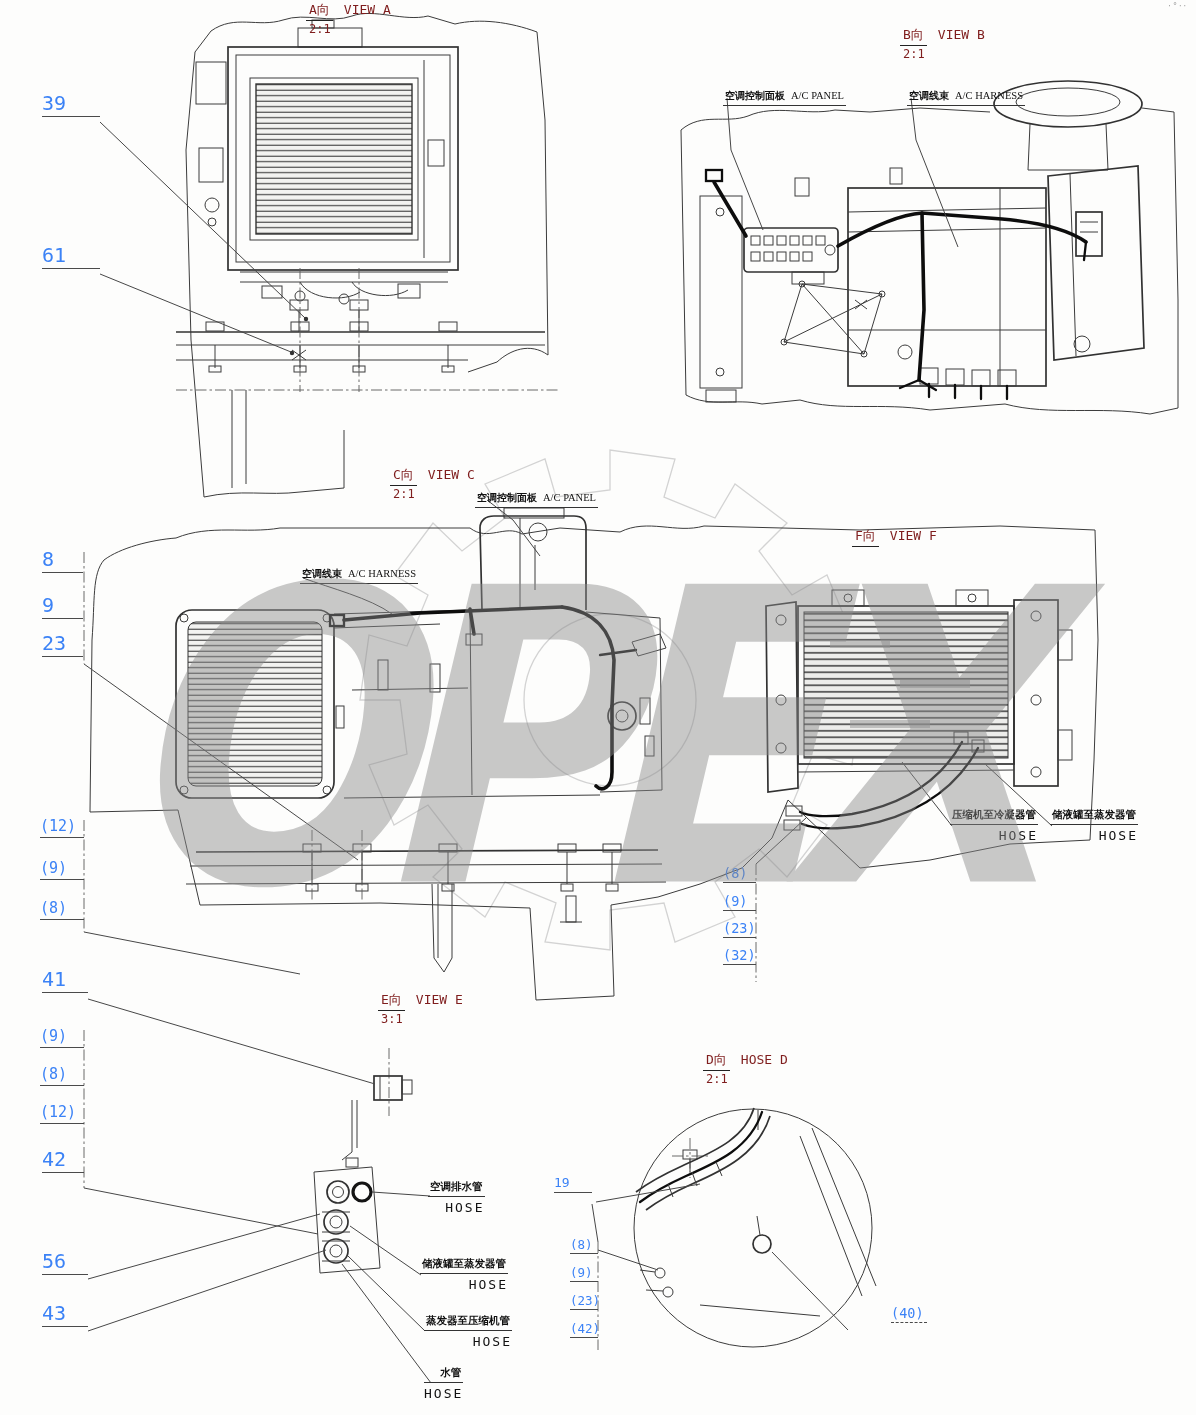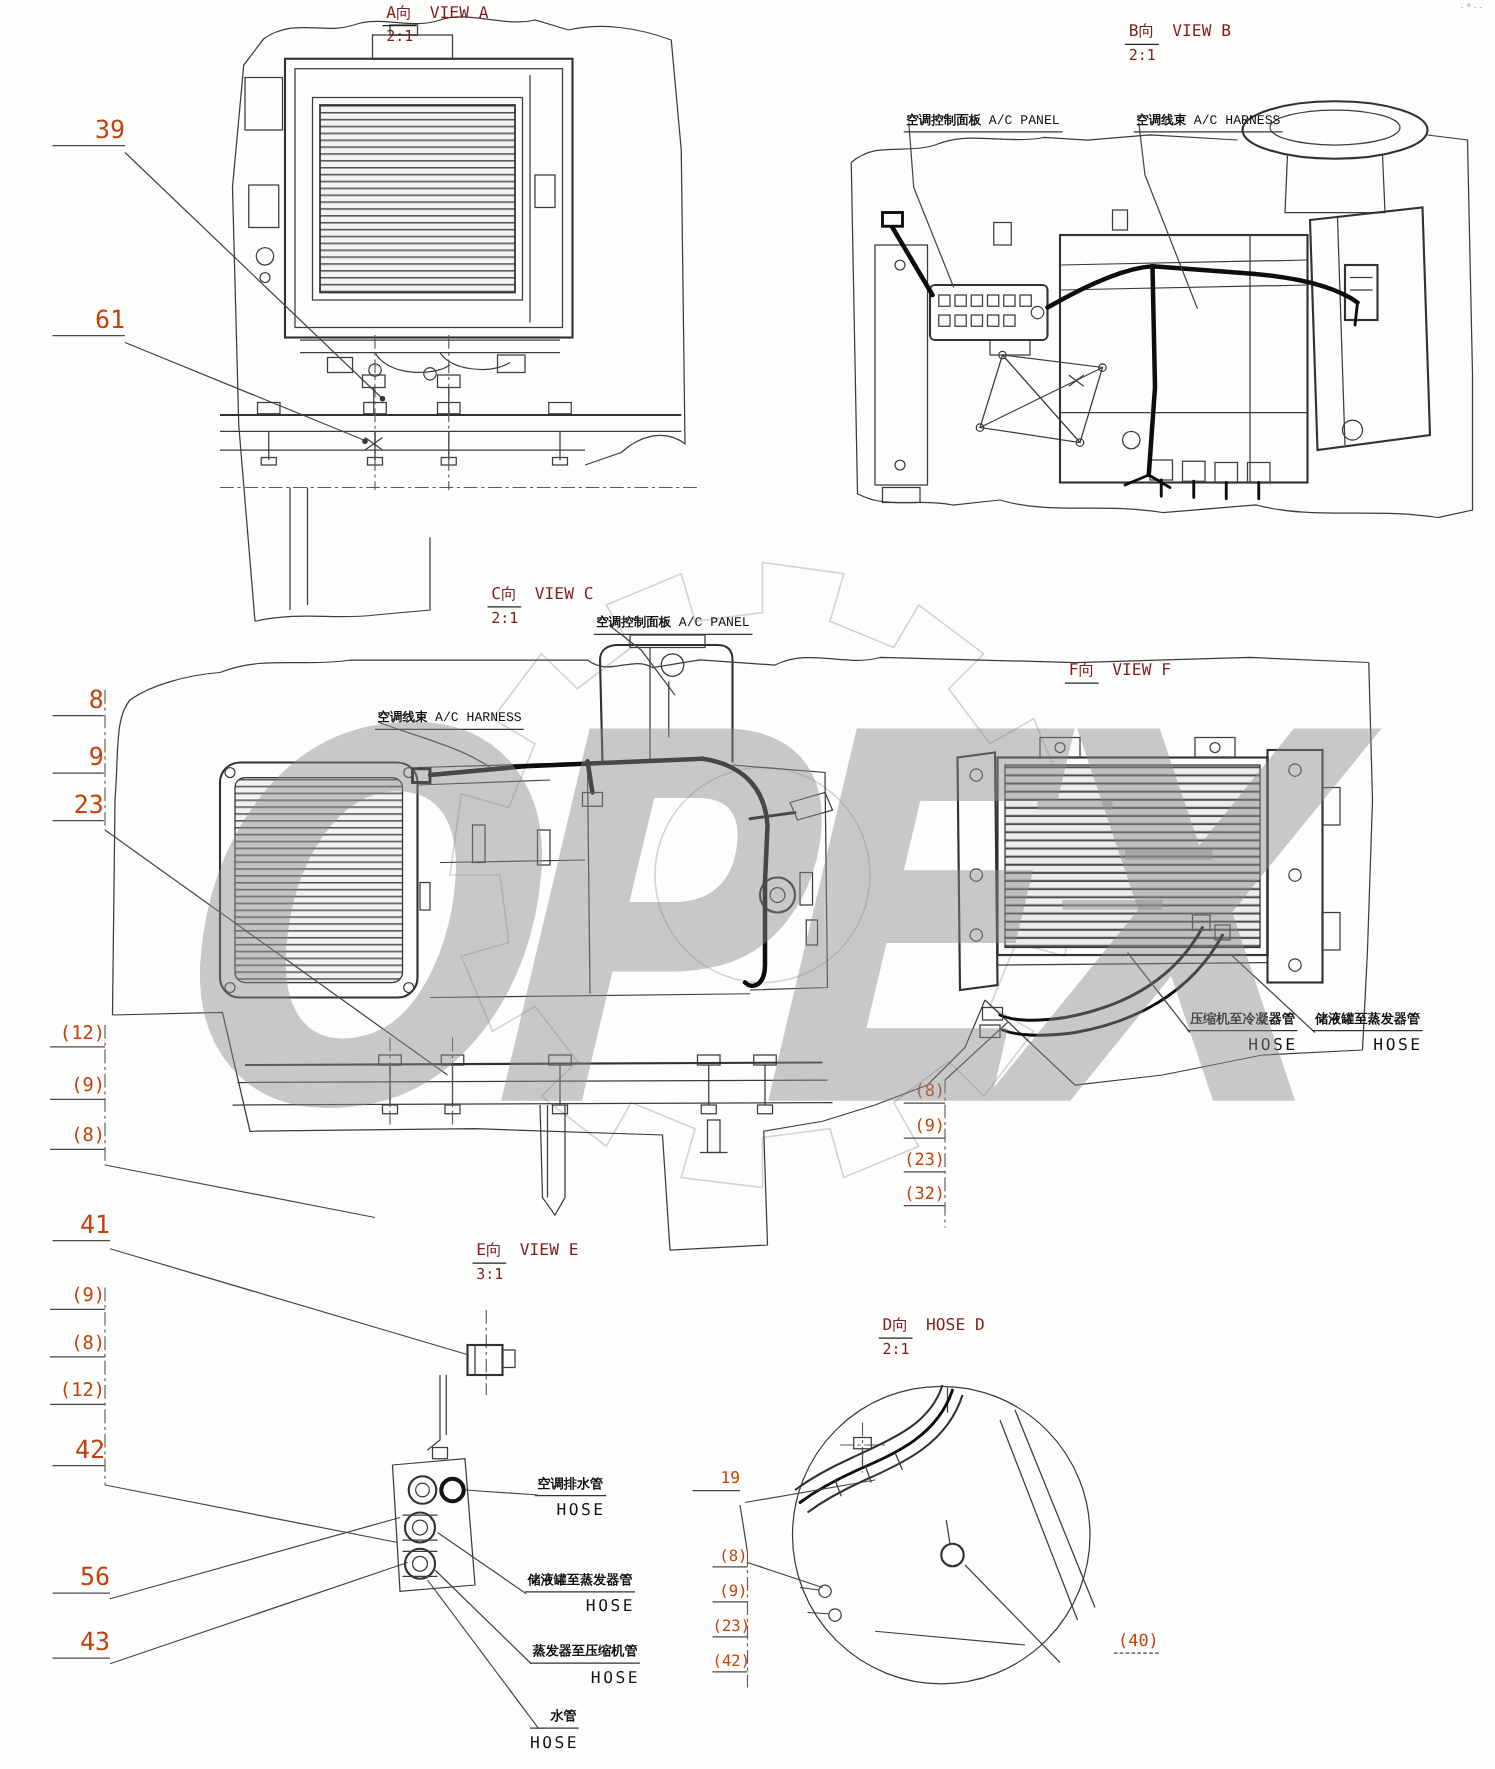--- a/index.html
+++ b/index.html
@@ -18,27 +18,27 @@
   #wmtext{position:absolute;left:150px;top:530px;width:1060px;height:420px;z-index:4;
           font-family:"DejaVu Sans",sans-serif;font-weight:800;font-style:italic;
           font-size:430px;line-height:420px;letter-spacing:-48px;color:#8b8b8b;opacity:.46;
           transform:scale(.80,.95) skewX(-5deg);transform-origin:left center;pointer-events:none;white-space:nowrap;}
   
   .txt{position:absolute;z-index:3;}
   .vtitle{font-family:"DejaVu Sans Mono",monospace;font-size:13px;color:#7f1d1d;white-space:nowrap;}
   .vtag{display:inline-block;border-bottom:1.3px solid #222;padding:0 3px 1px;}
   .vname{margin-left:11px;}
   .vscale{padding-left:3px;margin-top:1px;font-size:12px;}
-  .co{position:absolute;z-index:3;text-align:right;font-family:"DejaVu Sans Mono",monospace;
-      font-size:20px;color:#c2410c;border-bottom:1.3px solid #4a4a4a;padding-bottom:2px;line-height:1.1;}
+  .co{position:absolute;z-index:3;text-align:left;font-family:"DejaVu Sans Mono",monospace;
+      font-size:20px;color:#3b82f6;border-bottom:1.3px solid #4a4a4a;padding-bottom:2px;line-height:1.1;}
   .co.m{font-size:15px;} .co.f{font-size:13.5px;padding-bottom:1px;} .co.d{font-size:12.5px;padding-bottom:1px;}
   .co.dash{border-bottom-style:dashed;margin-left:45px;}
   .complbl{position:absolute;z-index:3;border-bottom:1.1px solid #333;padding:0 2px 2px;white-space:nowrap;}
   .complbl .zh{font-size:10px;font-weight:700;color:#111;}
-  .complbl .en{font-size:10.5px;font-family:Liberation Mono, monospace;margin-left:6px;color:#111;}
+  .complbl .en{font-size:10.5px;font-family:Liberation Serif, serif;margin-left:6px;color:#111;}
   .hoselbl{position:absolute;z-index:3;text-align:right;}
   .hoselbl .zh{display:block;font-size:10.5px;font-weight:700;color:#111;
                border-bottom:1.1px solid #333;padding:0 2px 2px;white-space:nowrap;}
   .hoselbl .en{display:inline-block;margin-top:3px;font-size:13px;letter-spacing:2px;
                font-family:"DejaVu Sans Mono",monospace;color:#111;}
   #cornermark{position:absolute;right:8px;top:2px;z-index:3;font-size:8px;color:#9a9a9a;letter-spacing:2px;}
 </style>
 </head>
 <body>
 
@@ -334,21 +334,21 @@
   </g>
 </svg>
 
 <div id="wmtext">OPEX</div>
 <div id="cornermark">·°··</div>
 
 <div class="txt vtitle" style="left:306px;top:1px">
   <div><span class="vtag">A向</span><span class="vname">VIEW A</span></div>
   <div class="vscale">2:1</div>
 </div>
-<div class="txt vtitle" style="left:900px;top:16px">
+<div class="txt vtitle" style="left:900px;top:26px">
   <div><span class="vtag">B向</span><span class="vname">VIEW B</span></div>
   <div class="vscale">2:1</div>
 </div>
 <div class="txt vtitle" style="left:390px;top:466px">
   <div><span class="vtag">C向</span><span class="vname">VIEW C</span></div>
   <div class="vscale">2:1</div>
 </div>
 <div class="txt vtitle" style="left:852px;top:527px">
   <div><span class="vtag">F向</span><span class="vname">VIEW F</span></div>
 </div>

